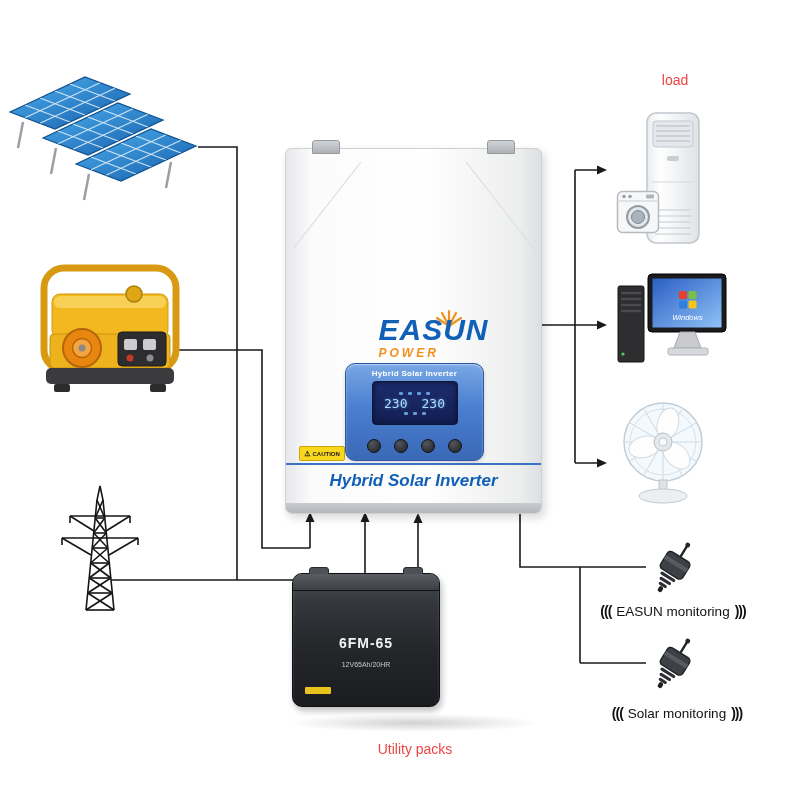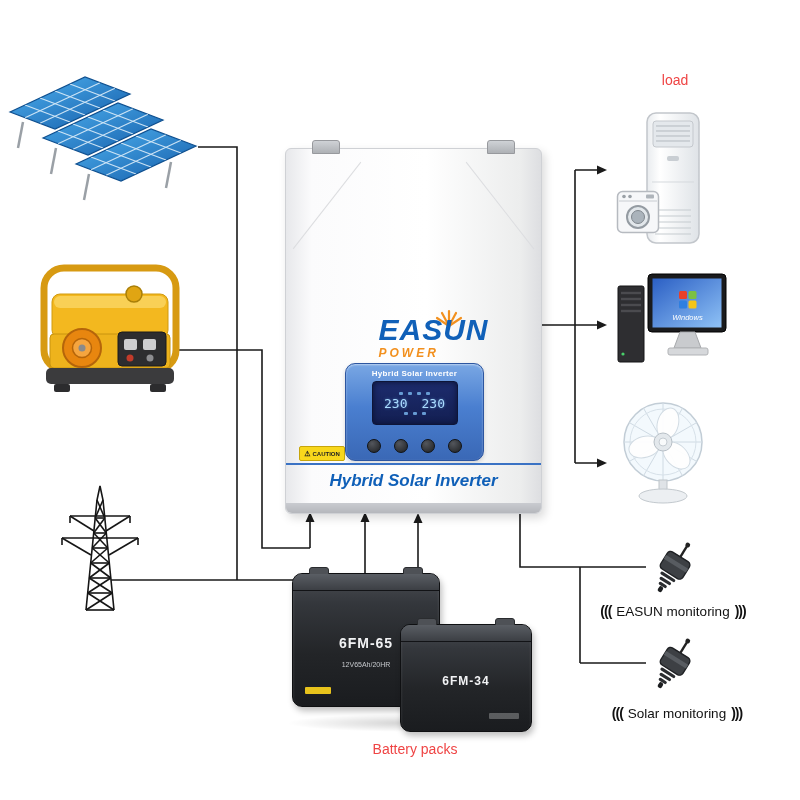--- a/index.html
+++ b/index.html
@@ -376,23 +376,16 @@
 
   <div class="battery battery-left">
     <div class="terminal t-left"></div>
     <div class="terminal t-right"></div>
     <div class="battery-top"></div>
     <div class="battery-model">6FM-65</div>
     <div class="battery-spec">12V65Ah/20HR</div>
     <div class="battery-stripe"></div>
   </div>
 
-  <div class="battery battery-right">
-    <div class="terminal t-left"></div>
-    <div class="terminal t-right"></div>
-    <div class="battery-top"></div>
-    <div class="battery-model">6FM-34</div>
-    <div class="battery-cert"></div>
-  </div>
-
-  <div class="label" style="left:330px;top:741px;width:170px">Battery packs</div>
+
+  <div class="label" style="left:330px;top:741px;width:170px">Utility packs</div>
 
 </div>
 
 </body></html>

